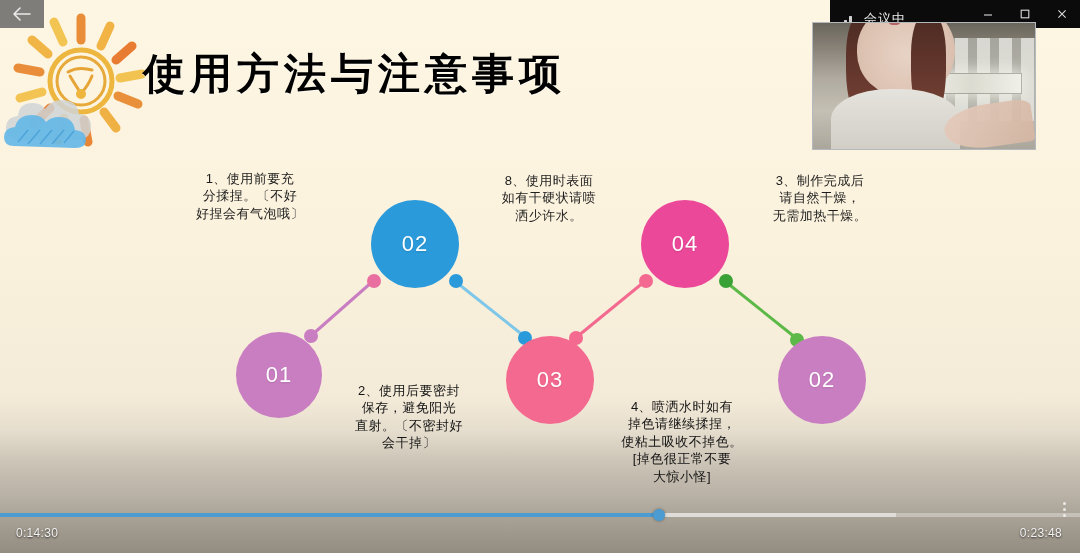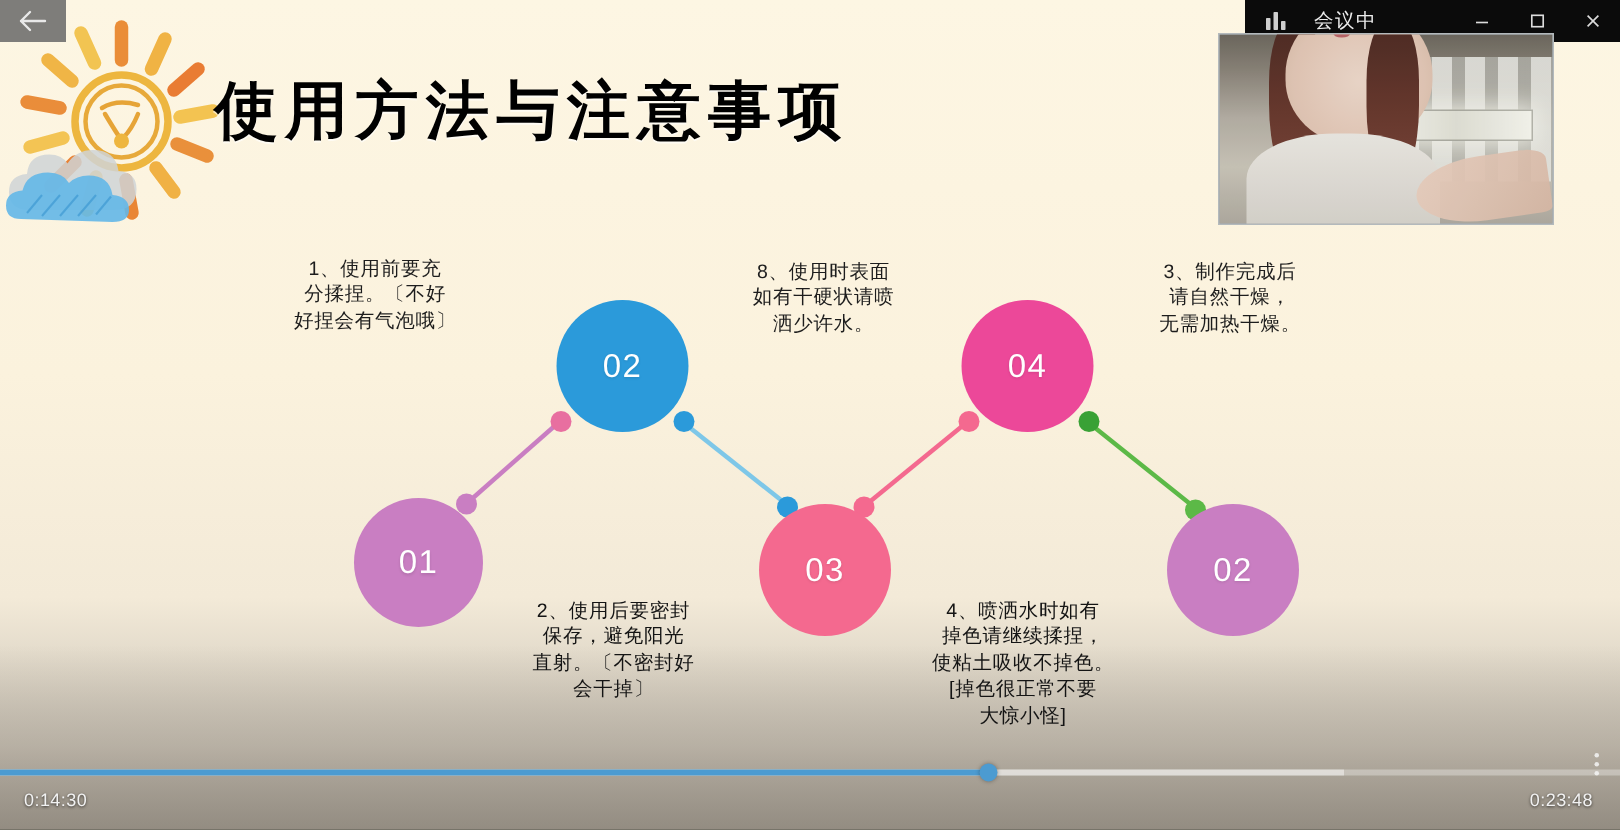--- a/index.html
+++ b/index.html
@@ -68,21 +68,21 @@
     position: absolute;
     color: #1d1d1d;
     font-size: 13px;
     line-height: 1.34;
     text-align: center;
     white-space: pre-line;
     font-weight: 400;
     letter-spacing: .5px;
   }
   .t1 { left: 152px; top: 170px; width: 196px; }
-  .t2 { left: 300px; top: 398px; width: 218px; }
+  .t2 { left: 300px; top: 382px; width: 218px; }
   .t3 { left: 452px; top: 172px; width: 194px; }
   .t4 { left: 560px; top: 398px; width: 244px; }
   .t5 { left: 726px; top: 172px; width: 188px; }
   .t2, .t4 { color: #141414; }
 
   
   .back-btn {
     position: absolute; left: 0; top: 0;
     width: 44px; height: 28px;
     background: rgba(105,105,105,.86);
@@ -94,21 +94,21 @@
   
   .titlebar {
     position: absolute; right: 0; top: 0;
     height: 28px;
     width: 250px;
     background: #0b0b0b;
     display: flex; align-items: center;
     color: #e8e8e8;
   }
   .tb-left {
-    display: flex; align-items: center; gap: 19px;
+    display: flex; align-items: flex-end; gap: 7px;
     padding-left: 14px;
     width: 138px; height: 28px;
   }
   .tb-bars { display: flex; align-items: flex-end; gap: 2px; height: 12px; }
   .tb-bars i { display:block; width: 3px; background: #cfcfcf; border-radius: .5px; }
   .tb-bars i:nth-child(1){ height: 8px; }
   .tb-bars i:nth-child(2){ height: 12px; }
   .tb-bars i:nth-child(3){ height: 6px; }
   .tb-title { font-size: 13px; color: #ededed; letter-spacing: 1px; }
   .tb-ctrls { display: flex; margin-left: auto; height: 28px; }

